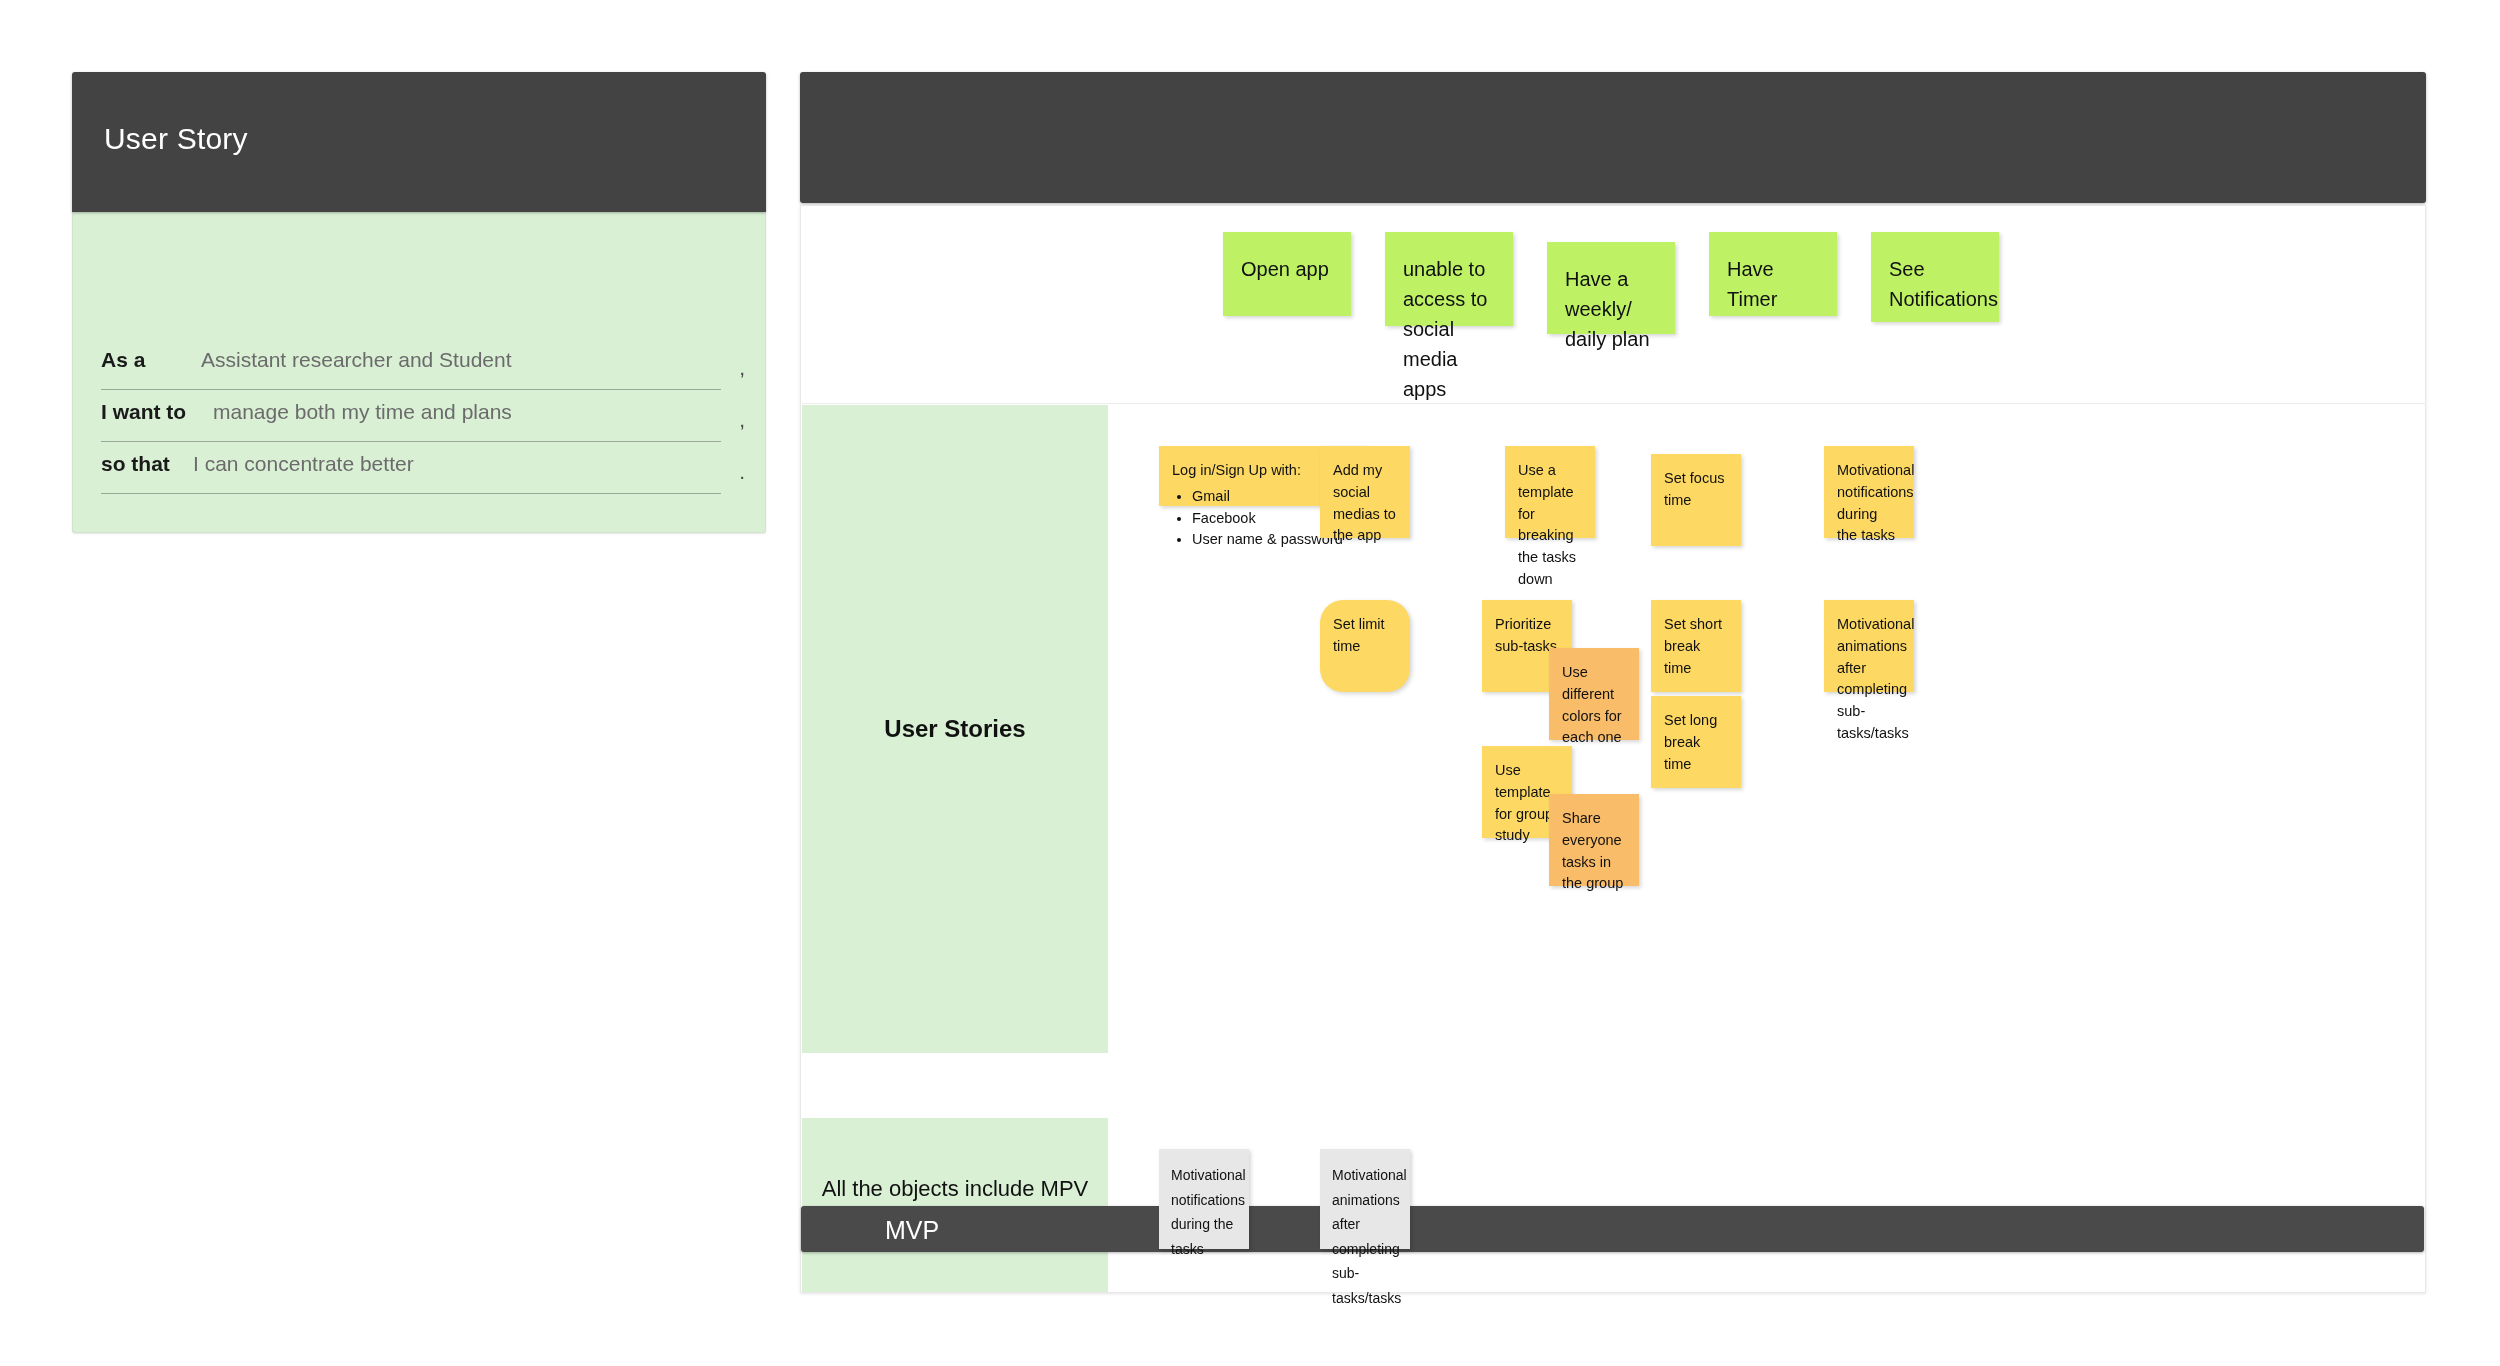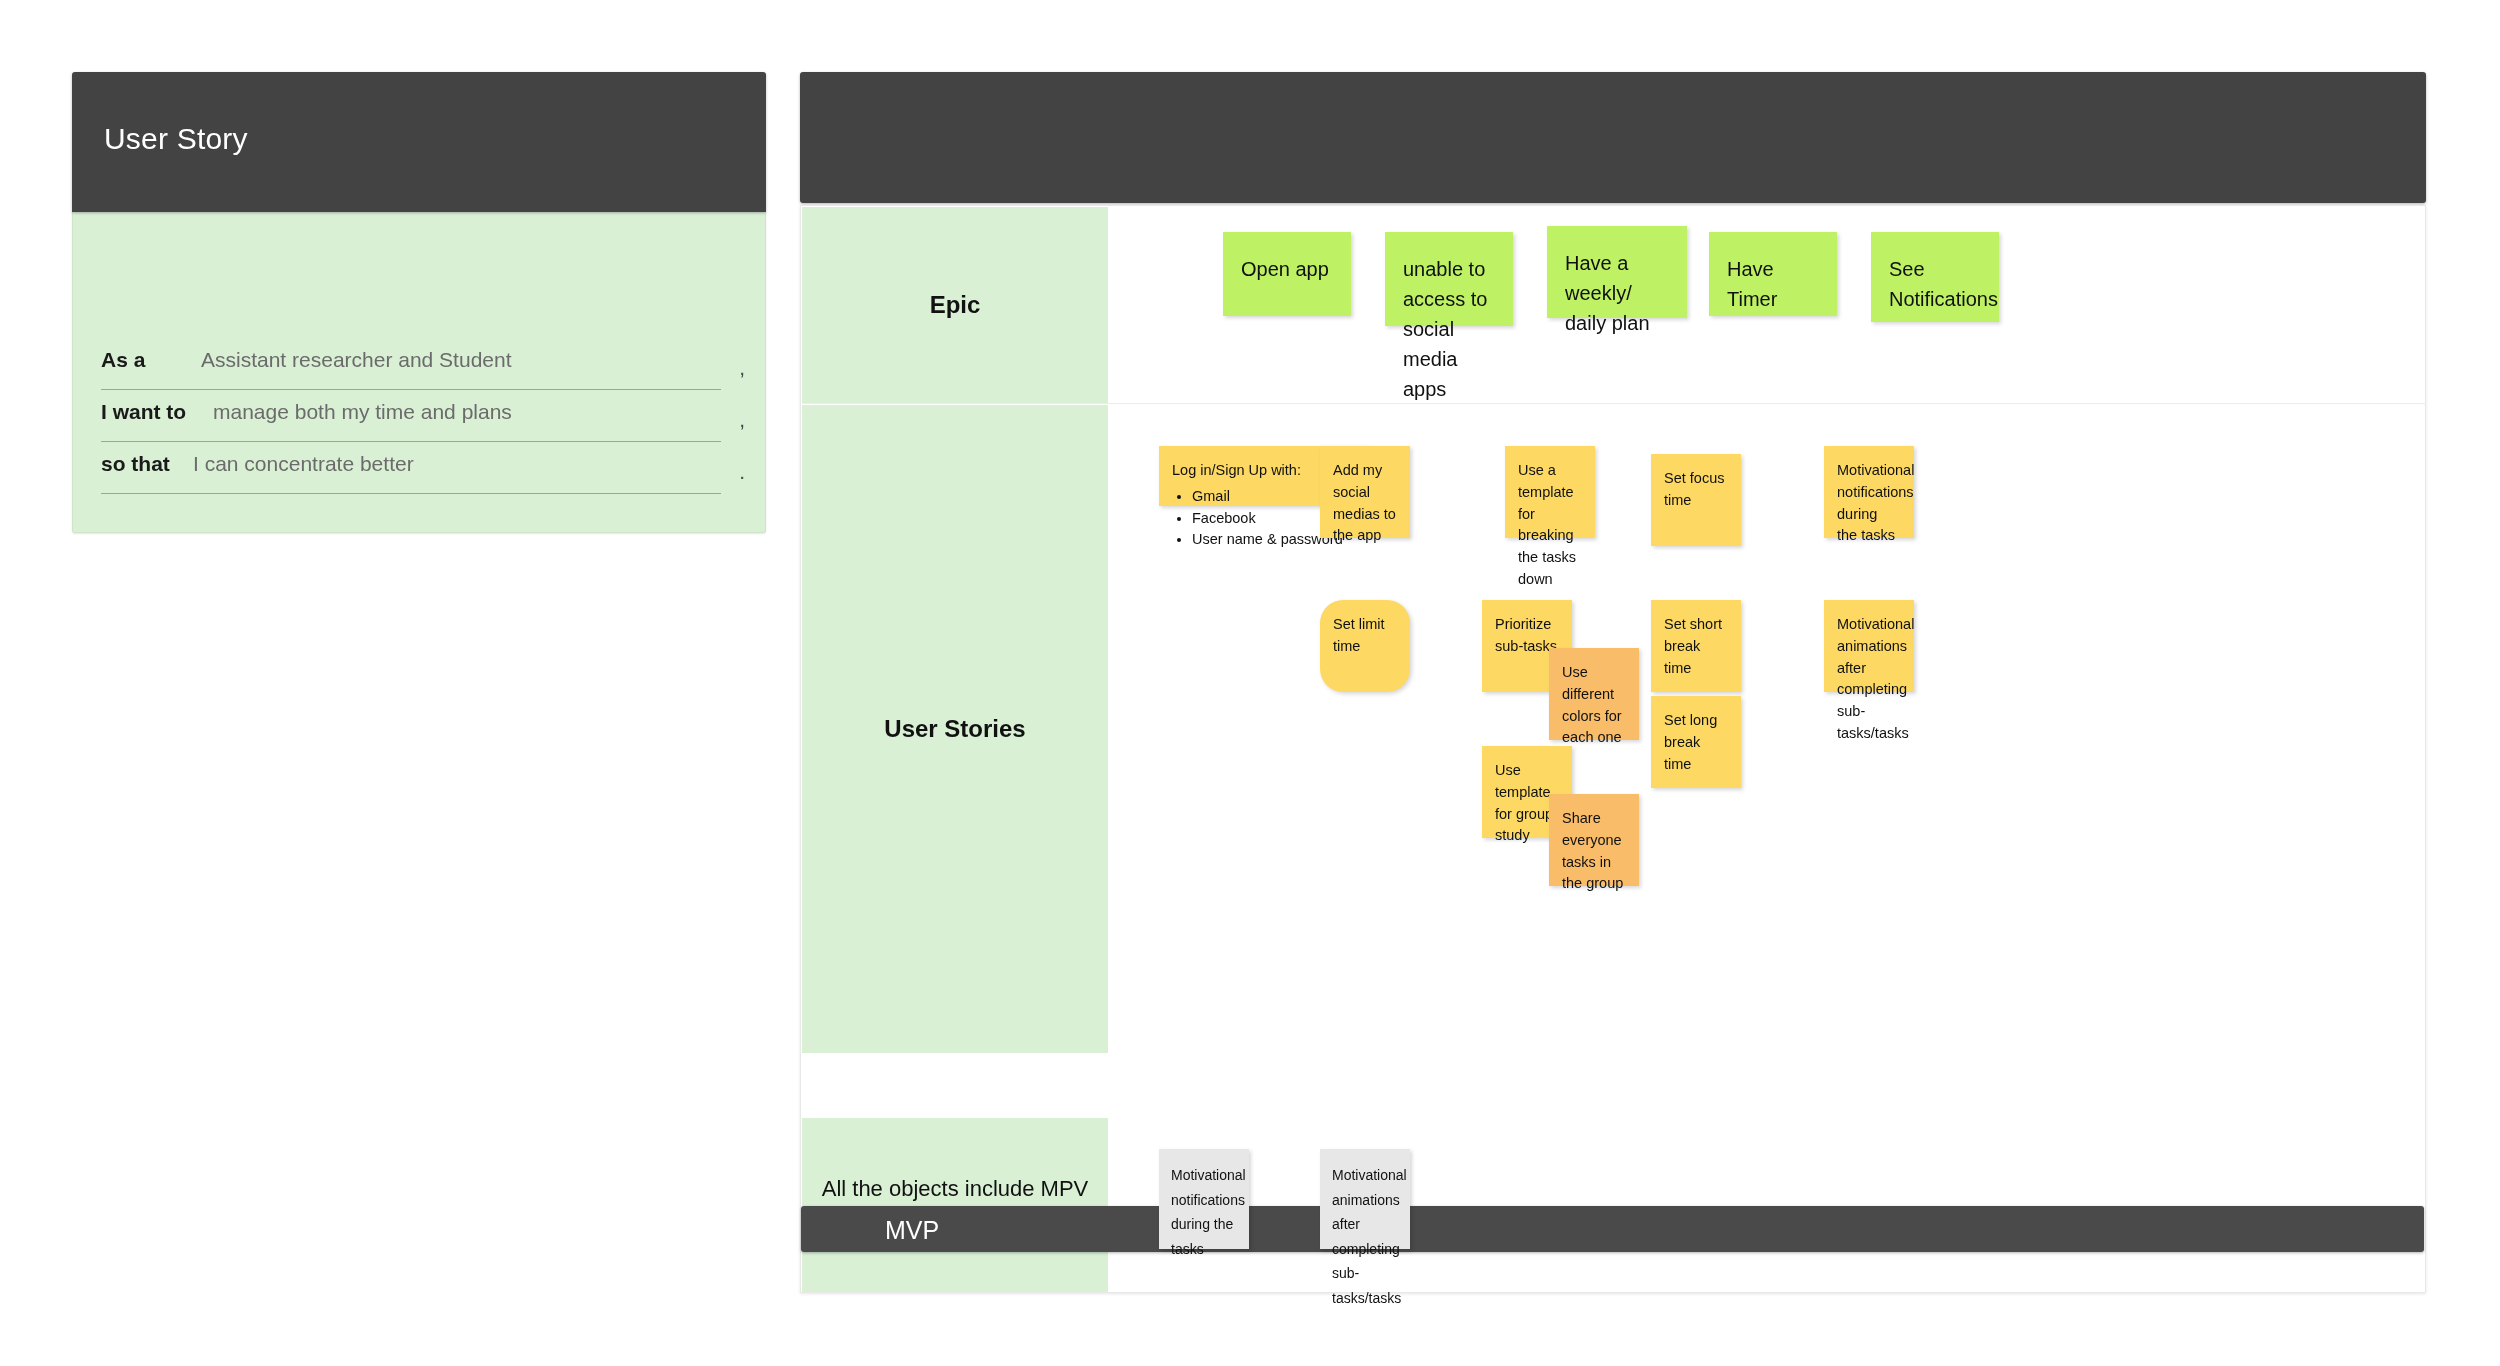--- a/index.html
+++ b/index.html
@@ -87,35 +87,32 @@
 
   </div>
 </div>
 
 <div id="board">
 
   <div class="board-header"></div>
 
   <div class="grid-panel">
 
-    <div class="lane-label" id="lane-epic">
-      <span>Epic</span>
-    </div>
     <div class="lane-label" id="lane-stories">
       <span>User Stories</span>
     </div>
     <div class="lane-label" id="lane-mvp-note">
       <span>All the objects include MPV except :</span>
     </div>
 
     <div class="lane-divider" style="top:197px;"></div>
 
     <div class="card card-epic" style="left:422px;top:26px;width:128px;height:84px;">Open app</div>
     <div class="card card-epic" style="left:584px;top:26px;width:128px;height:94px;">unable to access to social media apps</div>
-    <div class="card card-epic" style="left:746px;top:20px;width:140px;height:92px;">Have a weekly/ daily plan</div>
+    <div class="card card-epic" style="left:746px;top:36px;width:128px;height:92px;">Have a weekly/ daily plan</div>
     <div class="card card-epic" style="left:908px;top:26px;width:128px;height:84px;">Have Timer</div>
     <div class="card card-epic" style="left:1070px;top:26px;width:128px;height:90px;">See Notifications</div>
 
     <div class="card card-story" style="left:358px;top:240px;width:210px;height:60px;">
       <div>Log in/Sign Up with:</div>
       <ul>
         <li>Gmail</li>
         <li>Facebook</li>
         <li>User name &amp; password</li>
       </ul>

